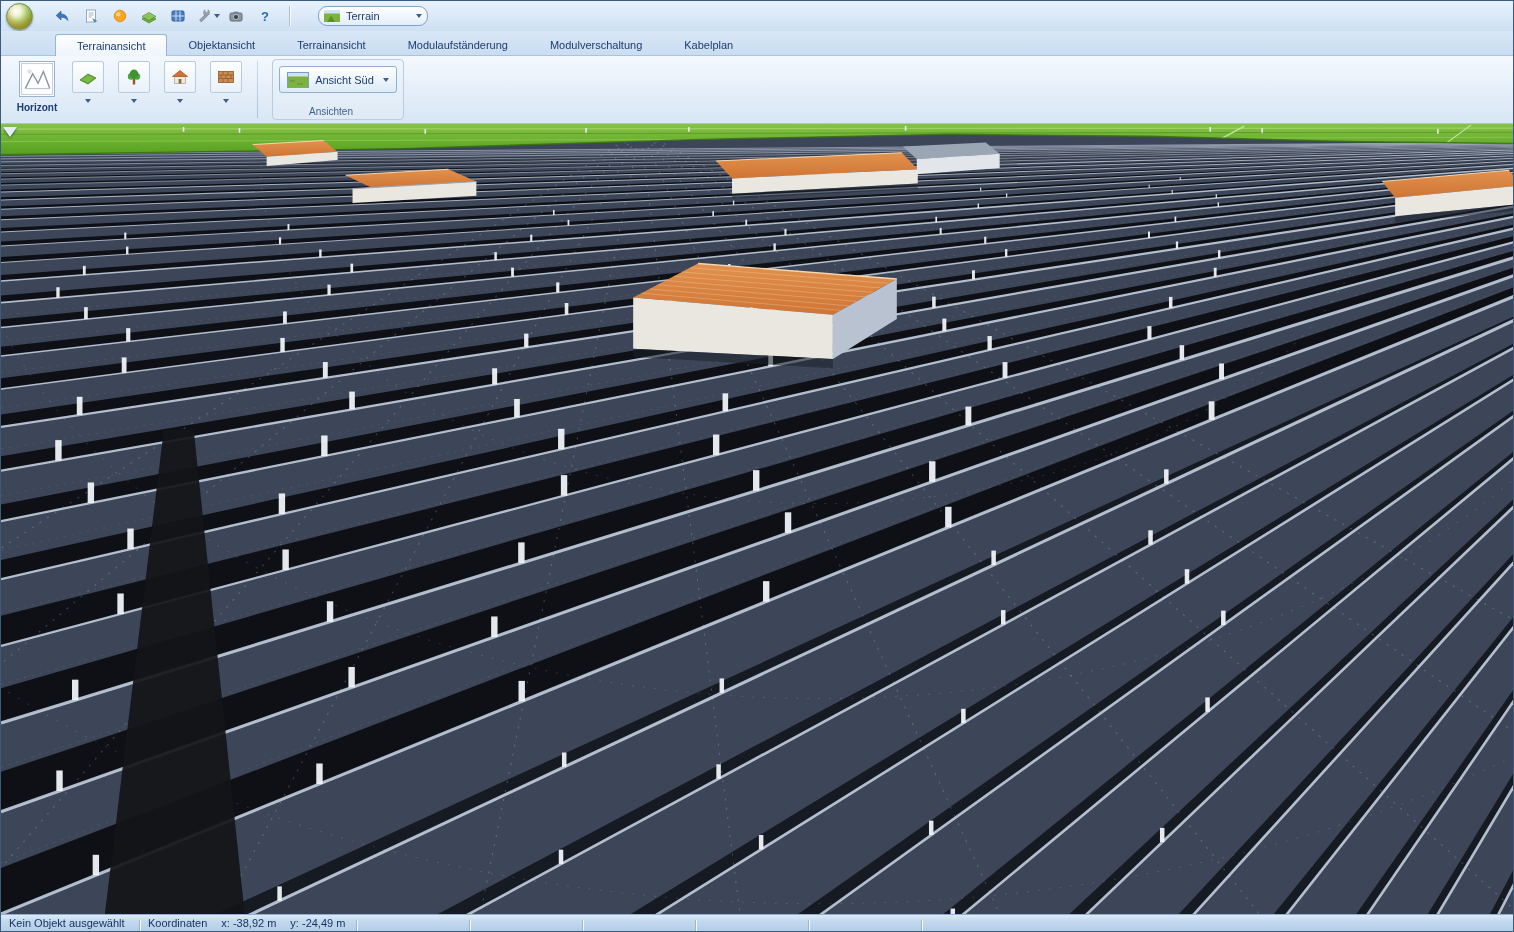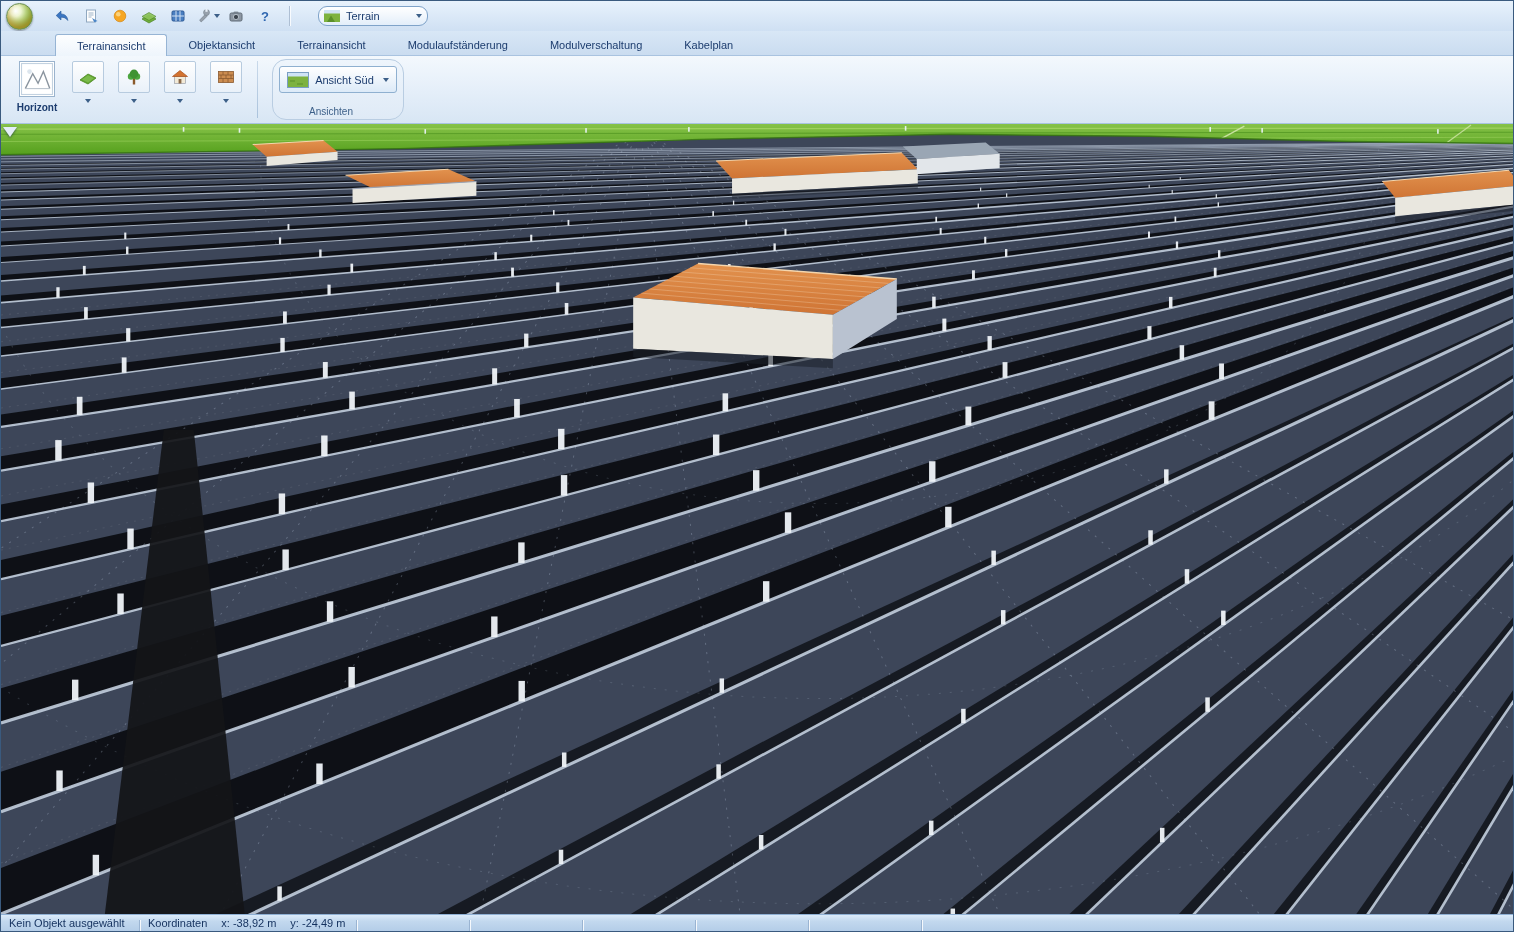--- a/index.html
+++ b/index.html
@@ -52,21 +52,21 @@
     background:linear-gradient(#f3f8fd,#e4eef9 55%,#d8e6f4); border-bottom:1px solid #a9c3e0; }
   .big-btn { width:56px; display:flex; flex-direction:column; align-items:center; padding-top:2px; border-radius:3px;font-weight:bold; }
   .icon-frame { width:36px; height:36px; background:#fff; border:1px solid #9ab3cd; display:flex; align-items:center; justify-content:center; }
   .big-btn .lbl { font-size:10px; color:#1c3c6e; margin-top:5px; }
   .gallery-btn { width:46px; display:flex; flex-direction:column; align-items:center; padding-top:2px; }
   .gicon { width:32px; height:32px; border:1px solid #b7cbdf; border-radius:2px;
     background:linear-gradient(#fefefe,#e9f1f9); display:flex; align-items:center; justify-content:center; }
   .gal-drop { margin-top:6px; width:0; height:0; border-left:3.5px solid transparent; border-right:3.5px solid transparent;
     border-top:4px solid #3c5f88; }
   .rib-sep { width:1px; background:linear-gradient(#c9d9ea,#aac2dc); margin:2px 8px; }
-  .group-box { margin-left:6px; width:132px; border:1px solid #b9cde2; border-radius:14px; position:relative;
+  .group-box { margin-left:6px; width:132px; border:1px solid #b9cde2; border-radius:4px; position:relative;
     background:linear-gradient(#eef5fc,#dfeaf6); display:flex; flex-direction:column; align-items:center; }
   .ansicht-btn { margin-top:6px; height:27px; display:flex; align-items:center; padding:0 7px;
     border:1px solid #8fb0d0; border-radius:3px; background:linear-gradient(#ffffff,#dceaf8); }
   .ansicht-btn .thumb { width:22px; height:16px; border:1px solid #7a9ec2; }
   .ansicht-btn .lbl { font-size:11px; color:#1c3c6e; margin:0 7px 0 6px; }
   .group-caption { position:absolute; bottom:2px; left:0; right:14px; text-align:center; font-size:10px; color:#3c5f88; }
 
   
   .viewport { flex:1 1 auto; position:relative; background:#3d4659; overflow:hidden; }
   .viewport svg.scene { position:absolute; inset:0; width:100%; height:100%; display:block; }

